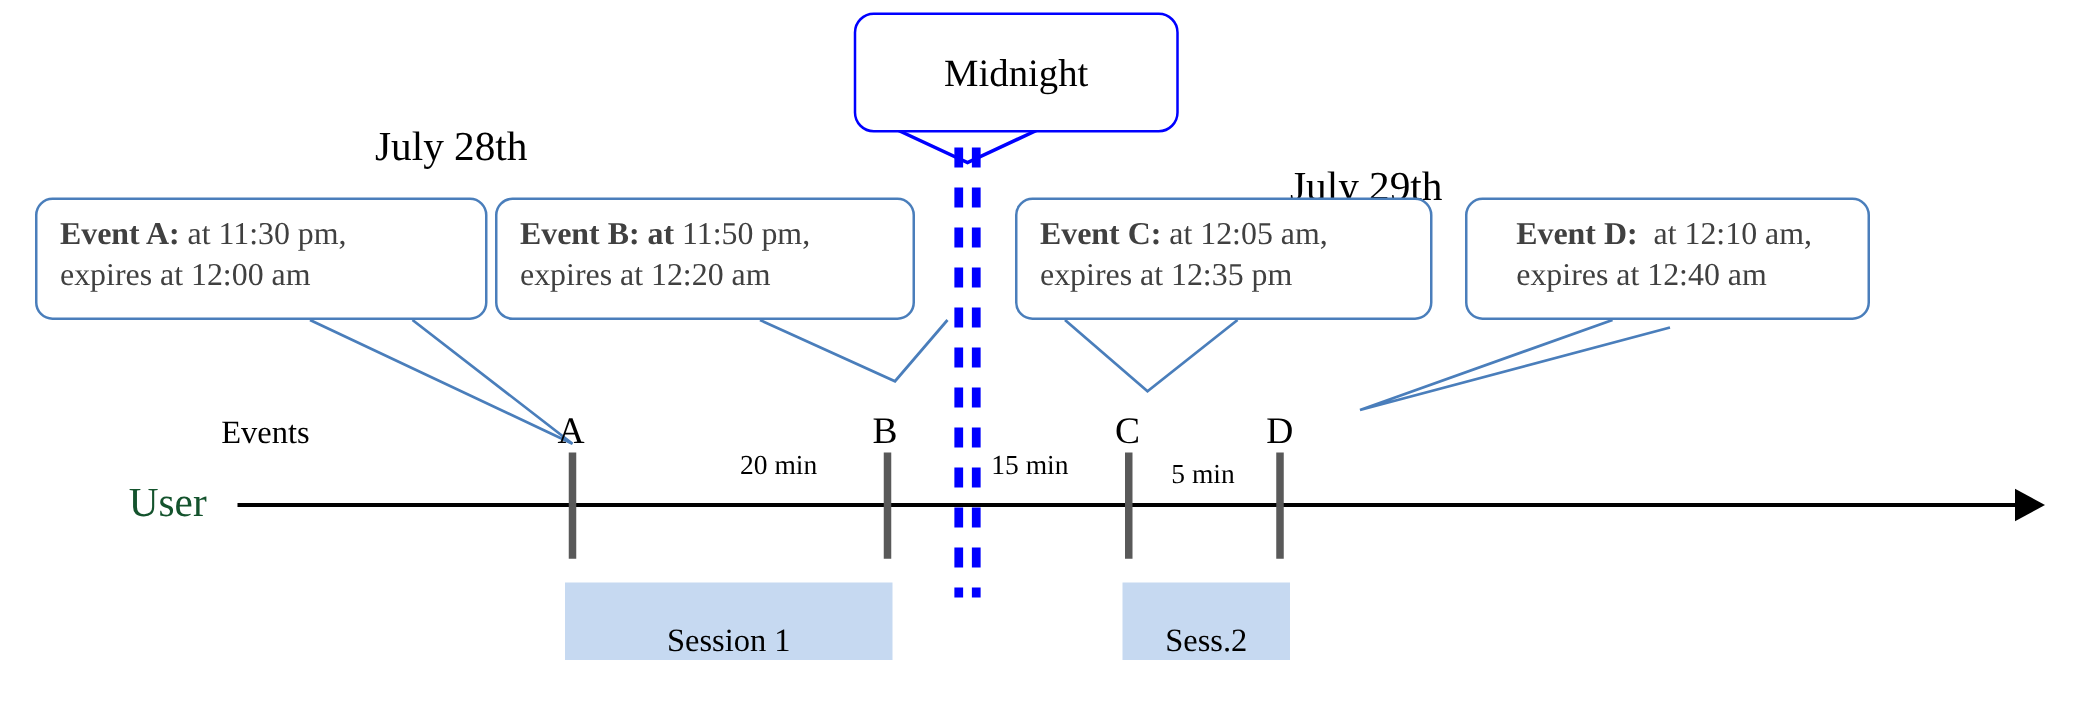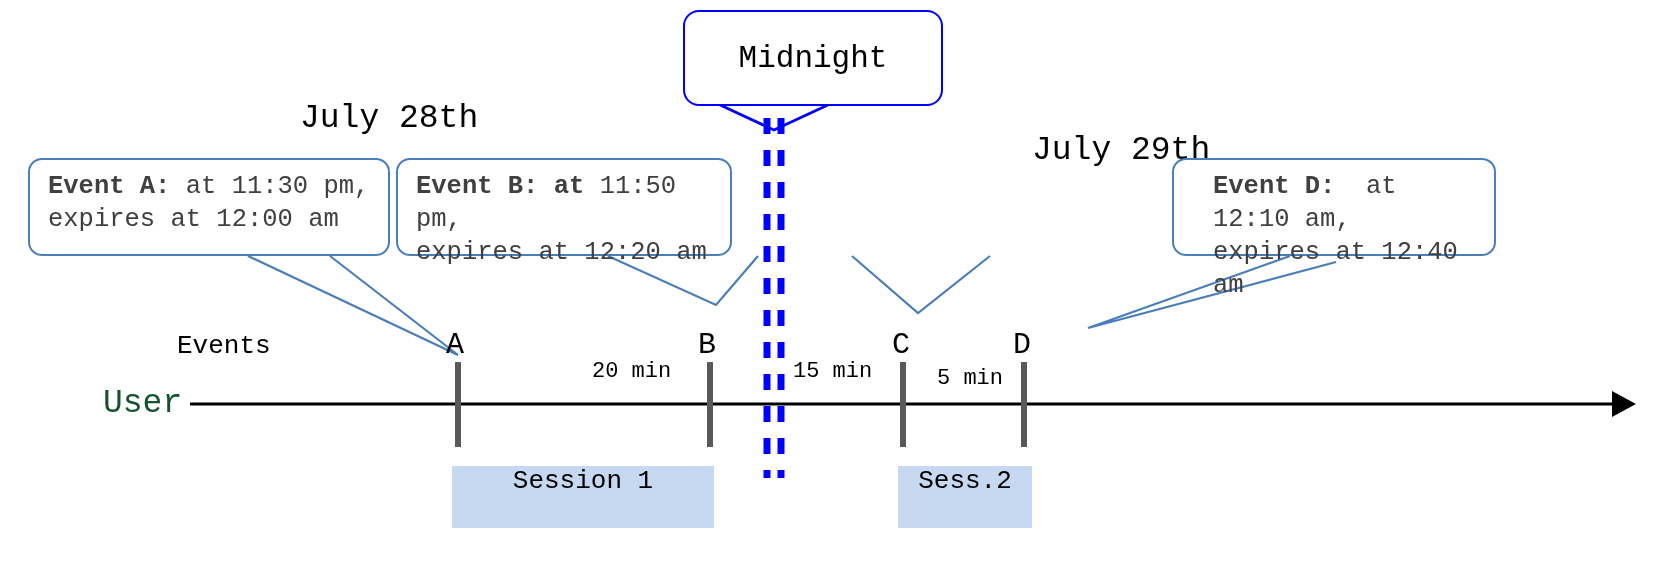--- a/index.html
+++ b/index.html
@@ -5,21 +5,21 @@
   html, body {
     margin: 0;
     padding: 0;
     background: #ffffff;
   }
   #root {
     position: relative;
     width: 1668px;
     height: 570px;
     background: #ffffff;
-    font-family: Liberation Mono, monospace;
+    font-family: Liberation Serif, serif;
     overflow: hidden;
   }
   .svg-layer {
     position: absolute;
     left: 0;
     top: 0;
     width: 1668px;
     height: 578px;
     pointer-events: none;
   }
@@ -85,21 +85,21 @@
     margin-top: 20px;
   }
   
   .session-box {
     position: absolute;
     box-sizing: border-box;
     background: #c6d9f1;
     color: #000000;
     font-size: 26px;
     display: flex;
-    align-items: flex-start;
+    align-items: flex-end;
     justify-content: center;
   }
 </style>
 </head>
 <body>
 
 <div id="root">
 
   <svg class="svg-layer" viewBox="0 0 1668 578" xmlns="http://www.w3.org/2000/svg">
 
@@ -147,20 +147,22 @@
 
   <div class="date-label" style="left:300px; top:100px;">July 28th</div>
   <div class="date-label" style="left:1032px; top:100px;margin-top:32px;">July 29th</div>
 
   <div class="callout" style="left:28px; top:158px; width:362px; height:98px;"><b>Event A:</b><span> at 11:30 pm,
 expires at 12:00 am</span></div>
 
   <div class="callout" style="left:396px; top:158px; width:336px; height:98px;"><b>Event B: at</b><span> 11:50 pm,
 expires at 12:20 am</span></div>
 
+  <div class="callout" style="left:812px; top:158px; width:334px; height:98px;"><b>Event C:</b><span> at 12:05 am,
+expires at 12:35 pm</span></div>
 
   <div class="callout" style="left:1172px; top:158px; width:324px; height:98px;padding-left:39px;"><b>Event D:</b><span>  at 12:10 am,
 expires at 12:40 am</span></div>
 
   <div class="row-label" style="left:177px; top:331px;">Events</div>
   <div class="axis-name" style="left:103px; top:385px;">User</div>
 
   <div class="tick-label" style="left:446px; top:328px;">A</div>
   <div class="tick-label" style="left:698px; top:328px;">B</div>
   <div class="tick-label" style="left:892px; top:328px;">C</div>

